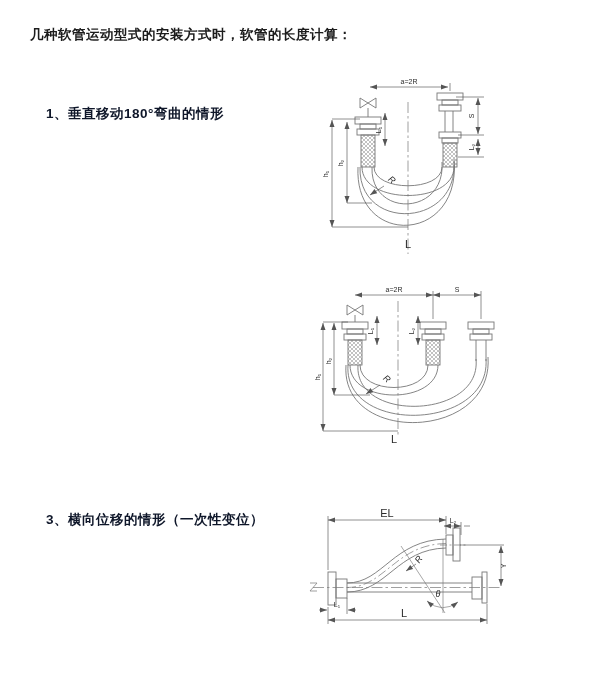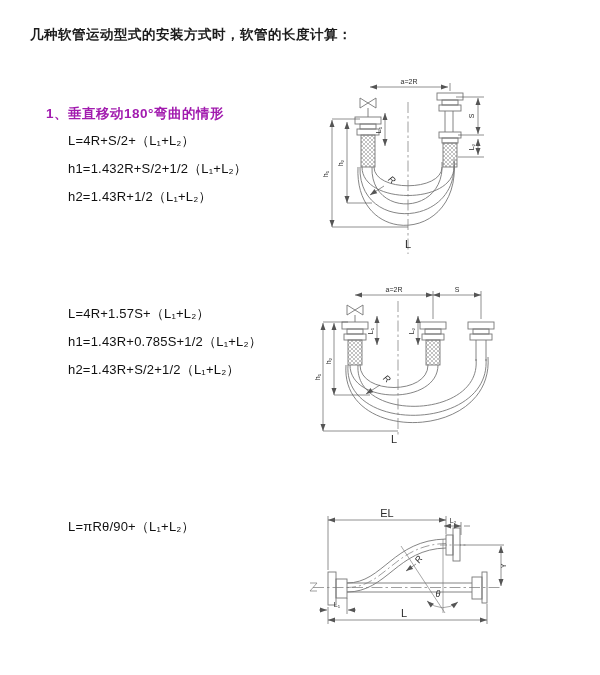--- a/index.html
+++ b/index.html
@@ -1,56 +1,46 @@
 <!DOCTYPE html>
 <html><head>
 <meta charset="utf-8">
 <style>
   * { margin:0; padding:0; box-sizing:border-box; }
   body { background:#fff; font-family:"Liberation Sans", sans-serif; }
   .page { position:relative; width:556px; height:675px; background:#ffffff; overflow:hidden; }
   .title { position:absolute; left:30px; top:26px; font-size:13.5px; font-weight:600;
            color:#1c1c1c; letter-spacing:0.5px; }
   .sec { position:absolute; left:46px; width:270px; }
-  .sec-heading { font-size:13.5px; font-weight:600; color:#a21caf; letter-spacing:0.5px; line-height:20px; }
+  .sec-heading { font-size:13.5px; font-weight:600; color:#0f172a; letter-spacing:0.5px; line-height:20px; }
   .formulas { margin-top:3px; padding-left:22px; }
   .formula { font-size:13px; color:#111; line-height:28px; letter-spacing:0.2px; white-space:nowrap; }
   svg.diag { position:absolute; }
   svg.diag text { font-family:"Liberation Sans", sans-serif; fill:#2a2a2a; }
   .dim-txt { font-size:7px; }
   .big-txt { font-size:11px; }
   .mid-txt { font-size:9px; font-style:italic; }
 </style>
 </head>
 <body>
 
 <div class="page">
 
   <div class="title">几种软管运动型式的安装方式时，软管的长度计算：</div>
 
   <div class="sec" style="top:104px">
     <div class="sec-heading">1、垂直移动180°弯曲的情形</div>
+  </div>
+
+  <div class="sec" style="top:297px">
+  </div>
+
+  <div class="sec" style="top:510px">
+    <div class="sec-heading">3、横向位移的情形（一次性变位）</div>
     <div class="formulas">
-      <div class="formula">L=4R+S/2+（L₁+L₂）</div>
-      <div class="formula">h1=1.432R+S/2+1/2（L₁+L₂）</div>
-      <div class="formula">h2=1.43R+1/2（L₁+L₂）</div>
-    </div>
-  </div>
-
-  <div class="sec" style="top:297px">
-    <div class="formulas">
-      <div class="formula">L=4R+1.57S+（L₁+L₂）</div>
-      <div class="formula">h1=1.43R+0.785S+1/2（L₁+L₂）</div>
-      <div class="formula">h2=1.43R+S/2+1/2（L₁+L₂）</div>
-    </div>
-  </div>
-
-  <div class="sec" style="top:510px">
-    <div class="formulas">
-      <div class="formula">L=πRθ/90+（L₁+L₂）</div>
     </div>
   </div>
 
   <svg class="diag" style="left:308px; top:72px" width="282" height="192" viewBox="0 0 282 192">
     <defs>
       <marker id="arr1" viewBox="0 0 8 6" markerWidth="8" markerHeight="6" refX="7.5" refY="3" orient="auto-start-reverse" markerUnits="userSpaceOnUse">
         <path d="M0.5,0.5 L7.5,3 L0.5,5.5 Z" fill="#555"></path>
       </marker>
       <pattern id="hatch1" width="4" height="4" patternUnits="userSpaceOnUse">
         <path d="M0,4 L4,0 M0,0 L4,4" stroke="#999" stroke-width="0.6" fill="none"></path>

